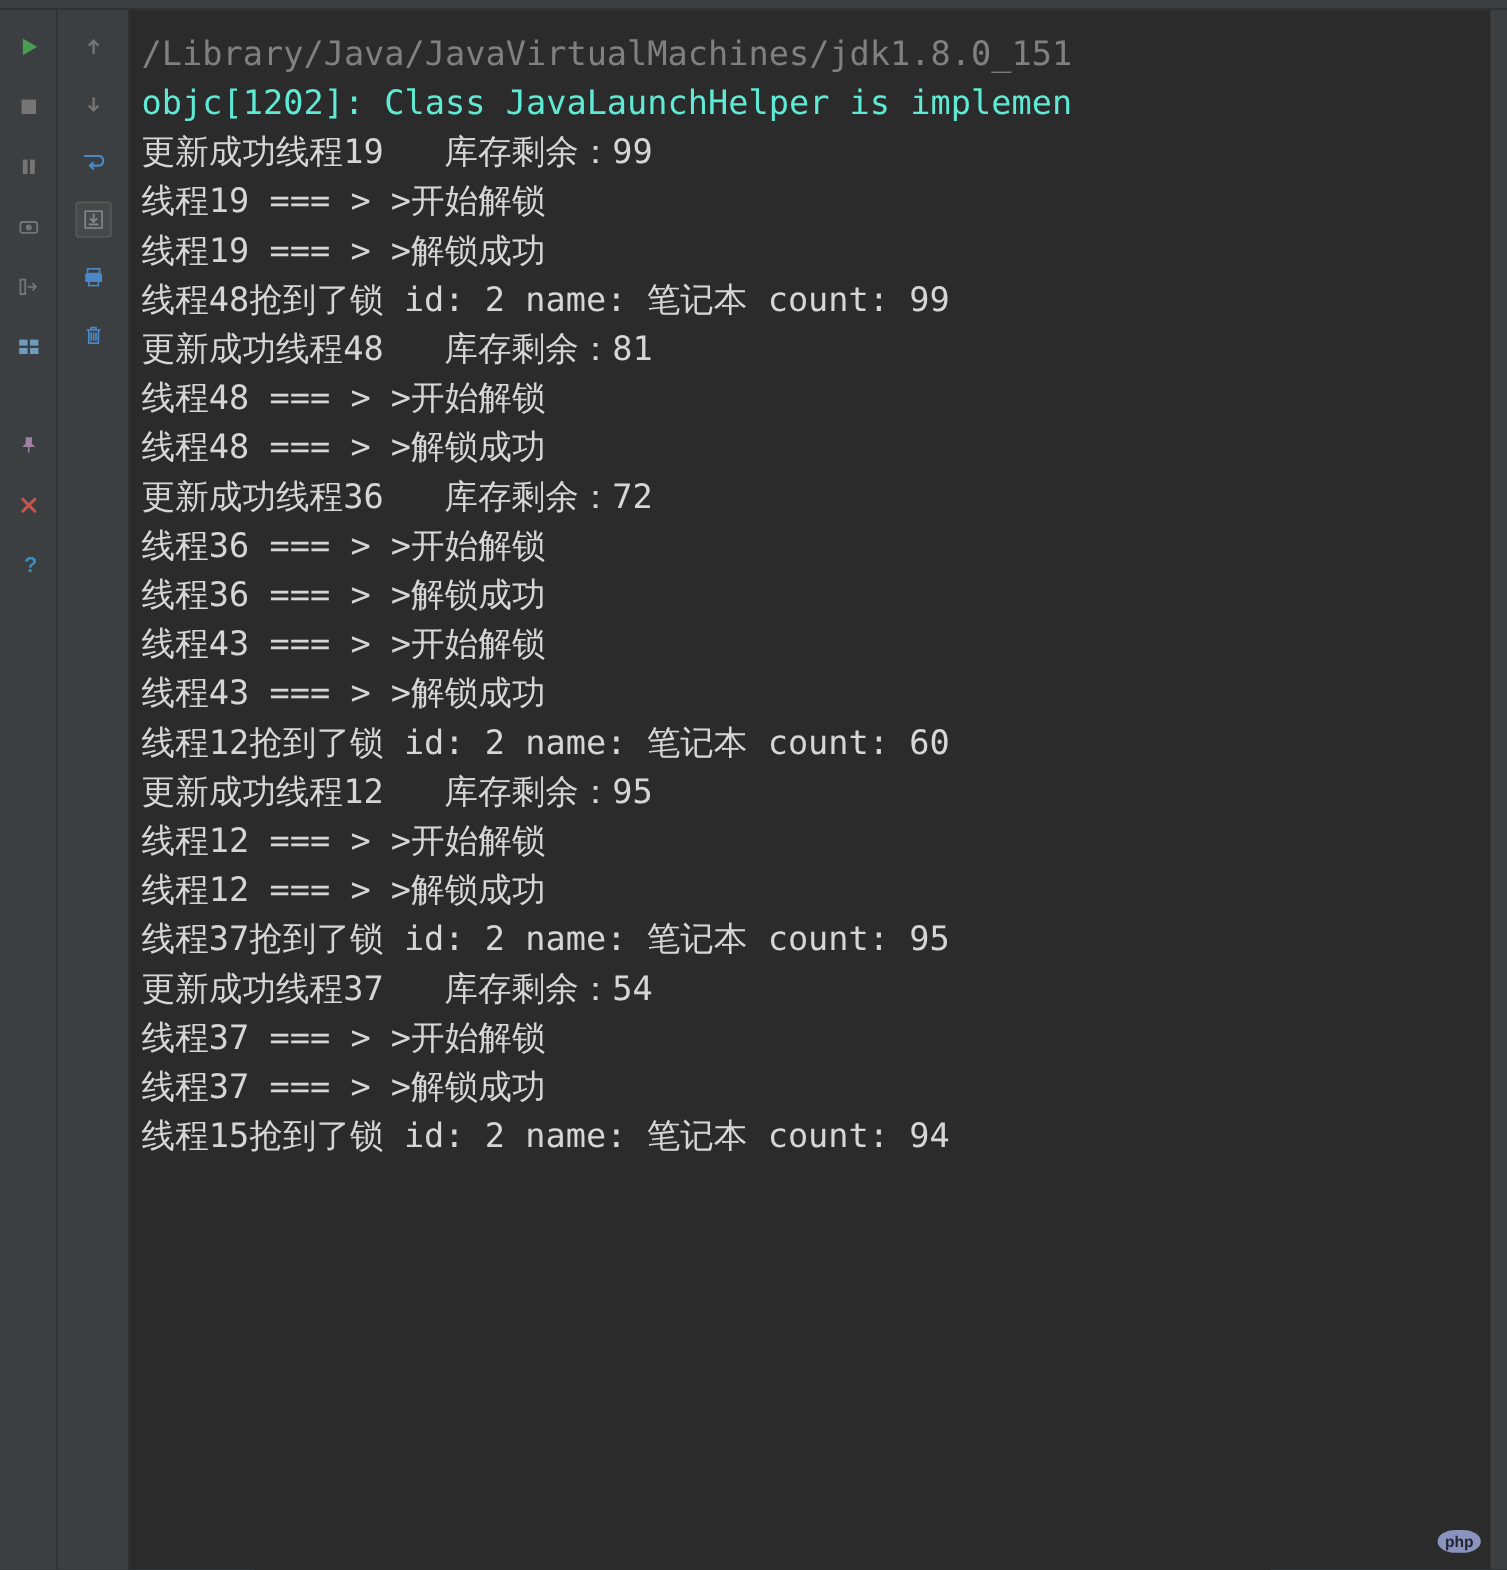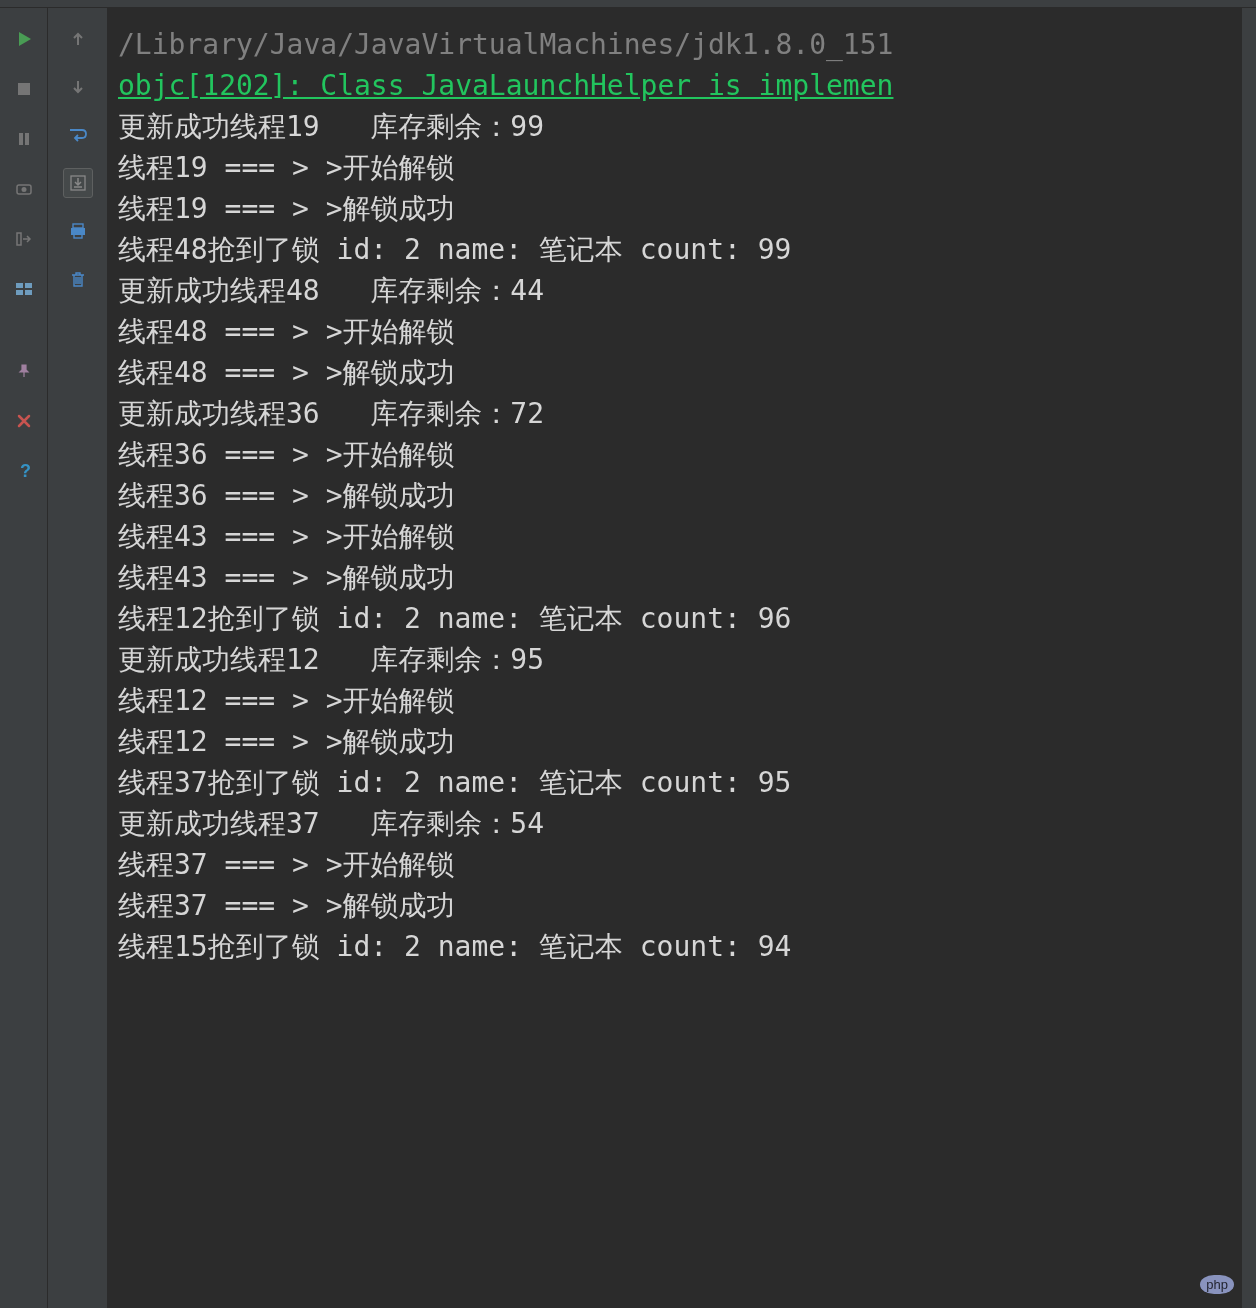--- a/index.html
+++ b/index.html
@@ -70,31 +70,31 @@
       background: #3c3f41;
     }
     .console-line {
       font-size: 28px;
       line-height: 41px;
       white-space: pre;
       color: #d6d6d6;
       font-weight: 500;
     }
     .console-line.path { color: #808080; }
-    .console-line.error { color: #22c55e; text-decoration: underline; }
+    .console-line.error { color: #5eead4; }
     .php-badge {
       position: absolute;
       right: 22px;
       bottom: 14px;
       background: #8993be;
       border-radius: 50%/60%;
       padding: 2px 6px;
       font-size: 13px;
       color: #232531;
-      font-weight: normal;
+      font-weight: bold;
       font-family: sans-serif;
     }
   </style>
 </head>
 <body>
 
 <div class="top-bar"></div>
 
 <div class="main-area">
 
@@ -190,29 +190,29 @@
   </div>
 
   <div class="console-area">
     <div class="console-line path">/Library/Java/JavaVirtualMachines/jdk1.8.0_151</div>
     <div class="console-line error">objc[1202]: Class JavaLaunchHelper is implemen</div>
     <div id="console-lines">
         <div class="console-line">更新成功线程19   库存剩余：99</div>
         <div class="console-line">线程19 === &gt; &gt;开始解锁</div>
         <div class="console-line">线程19 === &gt; &gt;解锁成功</div>
         <div class="console-line">线程48抢到了锁 id: 2 name: 笔记本 count: 99</div>
-        <div class="console-line">更新成功线程48   库存剩余：44</div>
+        <div class="console-line">更新成功线程48   库存剩余：81</div>
         <div class="console-line">线程48 === &gt; &gt;开始解锁</div>
         <div class="console-line">线程48 === &gt; &gt;解锁成功</div>
         <div class="console-line">更新成功线程36   库存剩余：72</div>
         <div class="console-line">线程36 === &gt; &gt;开始解锁</div>
         <div class="console-line">线程36 === &gt; &gt;解锁成功</div>
         <div class="console-line">线程43 === &gt; &gt;开始解锁</div>
         <div class="console-line">线程43 === &gt; &gt;解锁成功</div>
-        <div class="console-line">线程12抢到了锁 id: 2 name: 笔记本 count: 96</div>
+        <div class="console-line">线程12抢到了锁 id: 2 name: 笔记本 count: 60</div>
         <div class="console-line">更新成功线程12   库存剩余：95</div>
         <div class="console-line">线程12 === &gt; &gt;开始解锁</div>
         <div class="console-line">线程12 === &gt; &gt;解锁成功</div>
         <div class="console-line">线程37抢到了锁 id: 2 name: 笔记本 count: 95</div>
         <div class="console-line">更新成功线程37   库存剩余：54</div>
         <div class="console-line">线程37 === &gt; &gt;开始解锁</div>
         <div class="console-line">线程37 === &gt; &gt;解锁成功</div>
         <div class="console-line">线程15抢到了锁 id: 2 name: 笔记本 count: 94</div>
       </div>
     <div class="php-badge">php</div>

